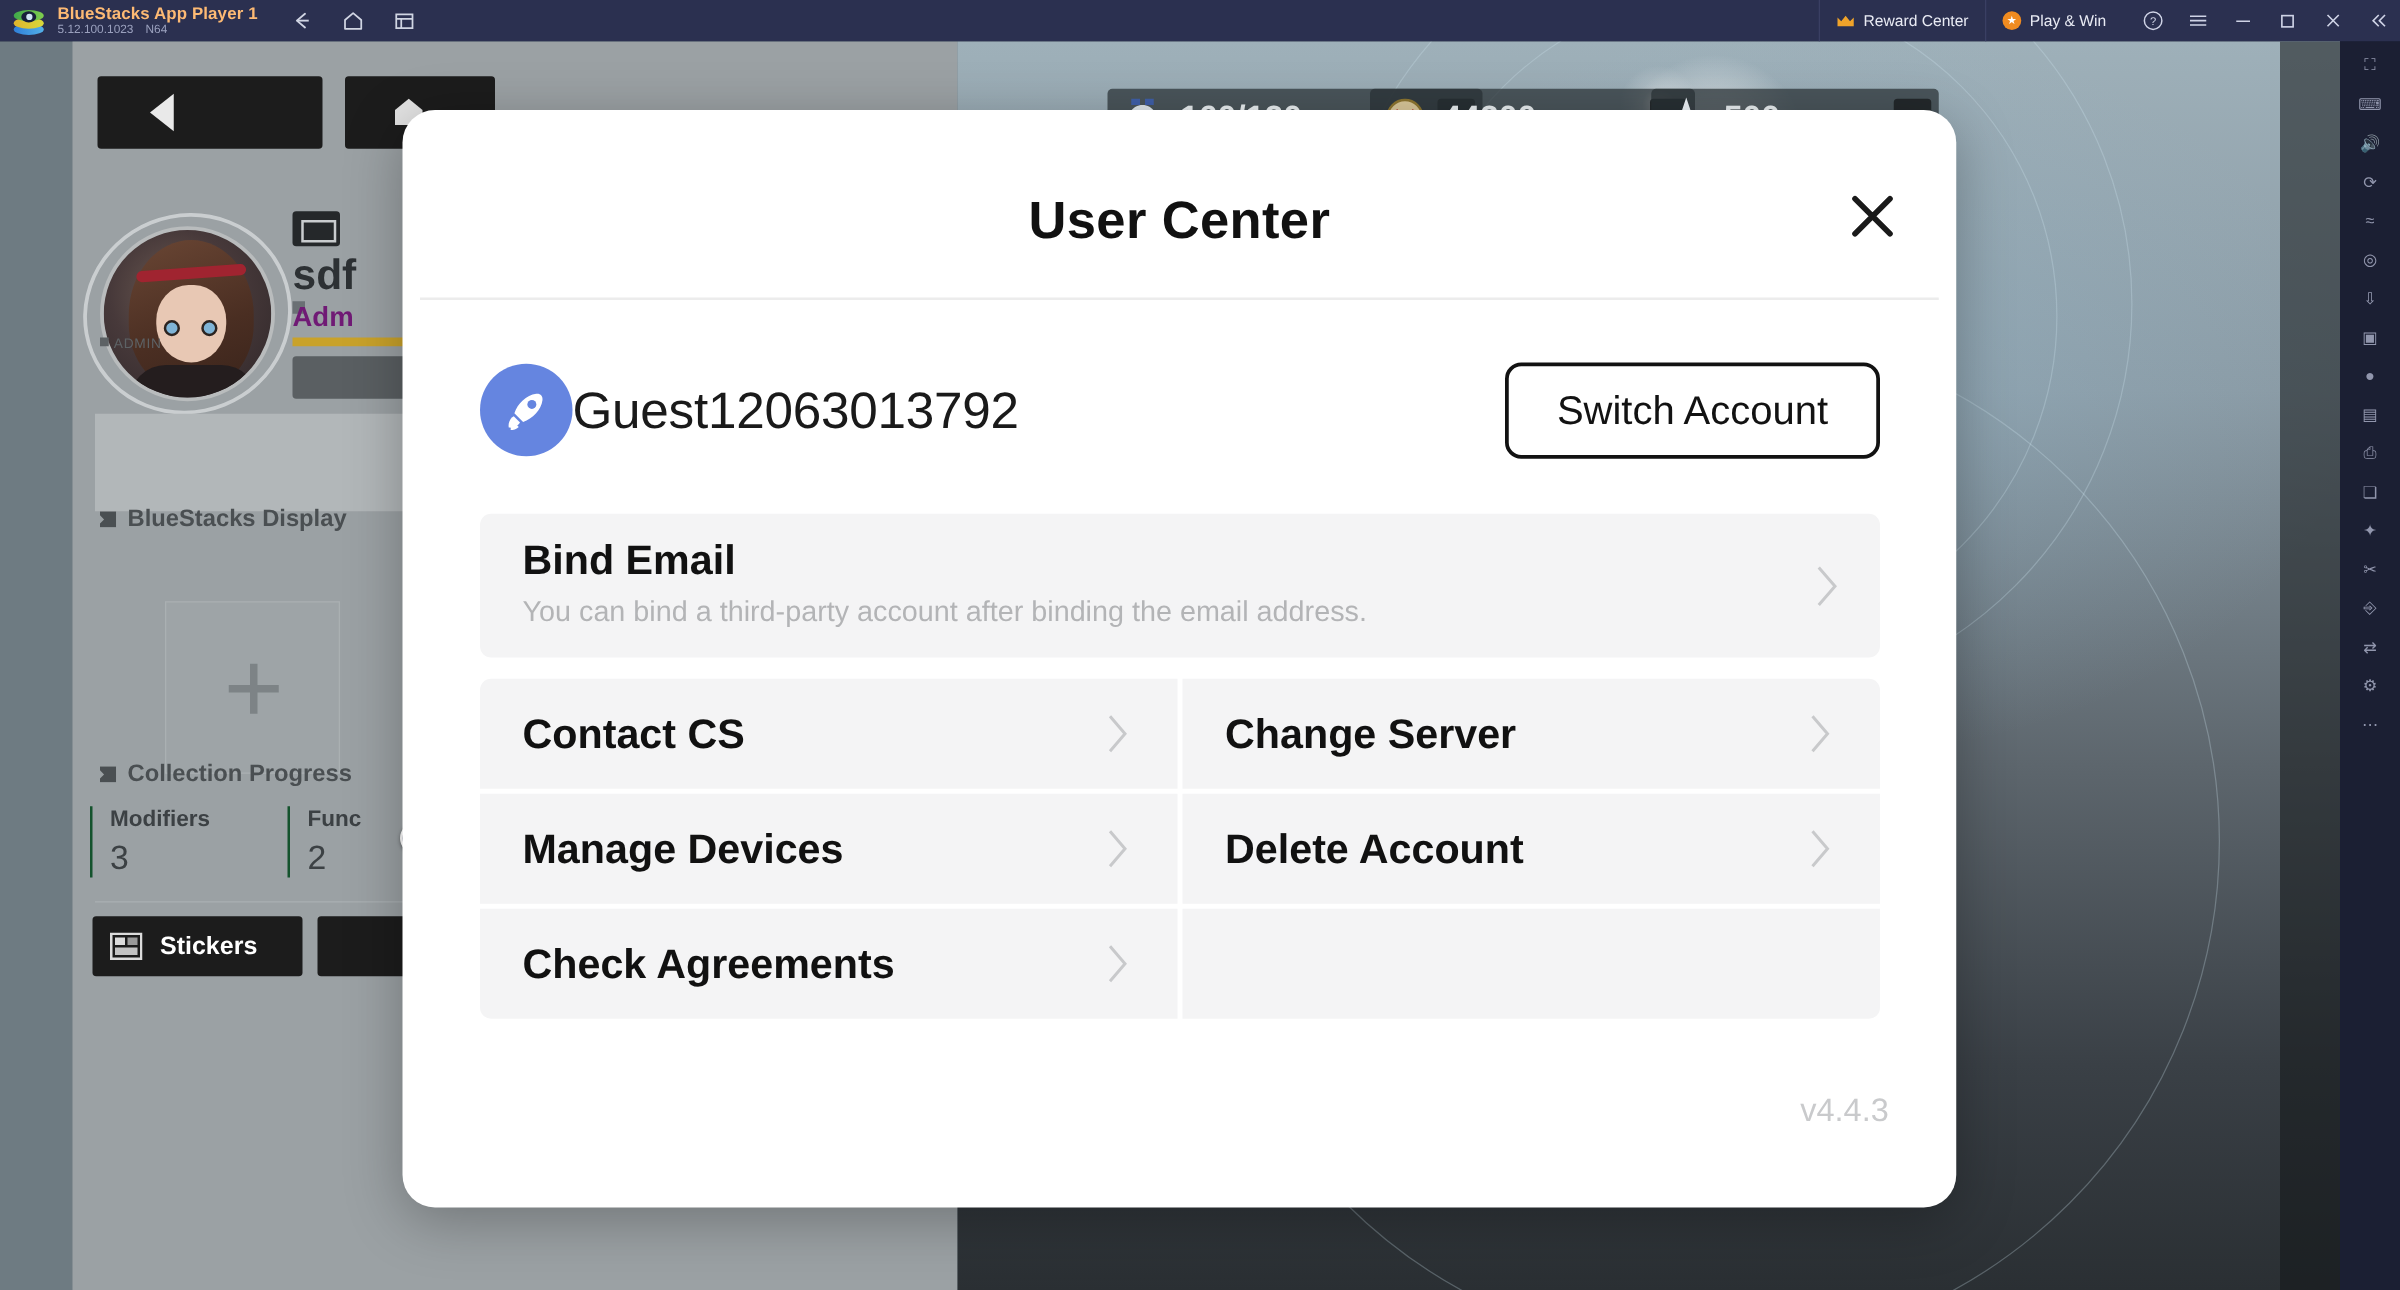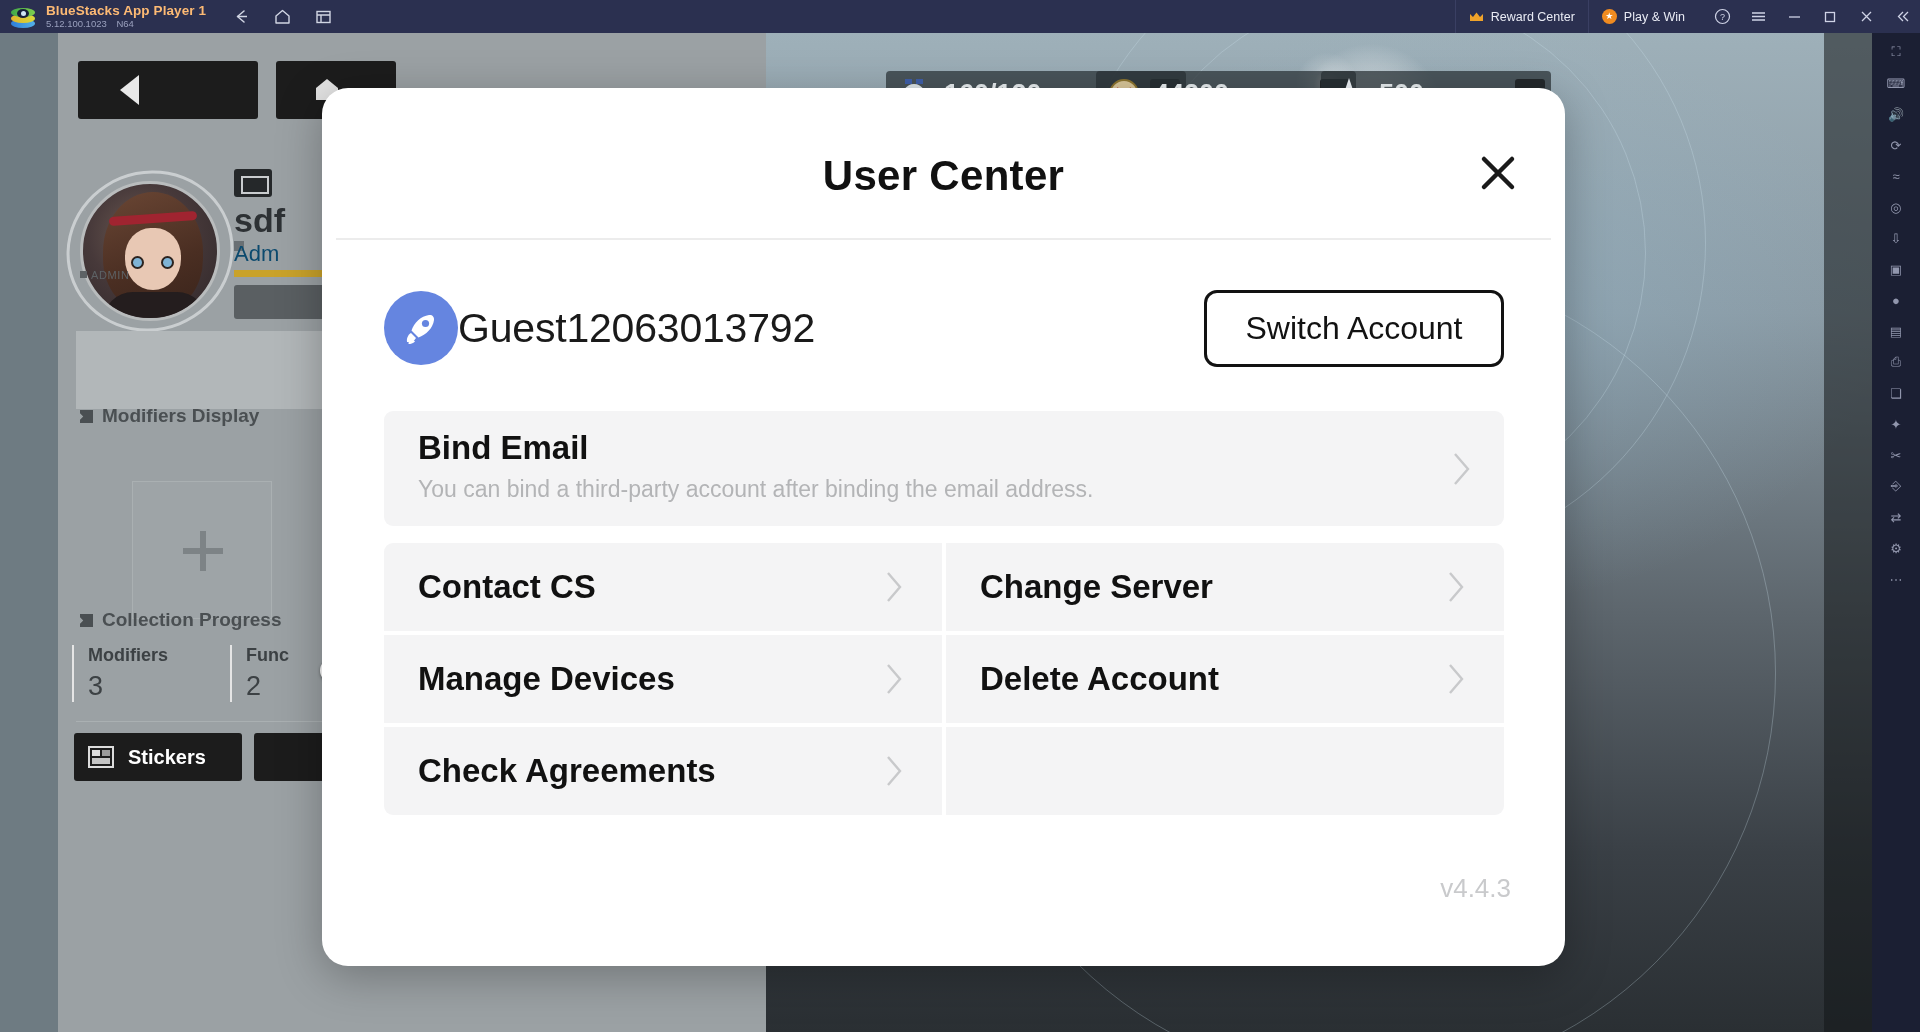--- a/index.html
+++ b/index.html
@@ -147,21 +147,21 @@
   #screen-ico::after {
     content: ""; position: absolute; left: 7px; top: 7px; width: 24px; height: 14px;
     border: 2px solid #c9ccce;
   }
   #game-user {
     position: absolute; left: 176px; top: 168px;
     font-size: 34px; font-weight: bold; color: #2d3134;
   }
   #game-role {
     position: absolute; left: 176px; top: 208px;
-    font-size: 22px; font-weight: normal; color: #0c4a6e;
+    font-size: 22px; font-weight: bold; color: #701a75;
   }
   #gold-bar {
     position: absolute; left: 176px; top: 237px; width: 120px; height: 7px;
     background: #c9a22a;
   }
   #grey-btn {
     position: absolute; left: 176px; top: 252px; width: 116px; height: 34px;
     background: #5a5f62; border-radius: 3px;
   }
   #big-card {
@@ -181,21 +181,21 @@
   #plus-box {
     position: absolute; left: 74px; top: 448px; width: 140px; height: 138px;
     background: #9ea4a7; border: 1px solid #aab0b2;
   }
   #plus-box::before, #plus-box::after {
     content: ""; position: absolute; background: #7d8386;
   }
   #plus-box::before { left: 50px; top: 66px; width: 40px; height: 6px; }
   #plus-box::after  { left: 67px; top: 49px; width: 6px; height: 40px; }
   .stat {
-    position: absolute; top: 612px; border-left: 2px solid #e5e5e5; padding-left: 14px;
+    position: absolute; top: 612px; border-left: 2px solid #14532d; padding-left: 14px;
   }
   .stat .k { font-size: 18px; font-weight: bold; color: #3c4144; }
   .stat .v { font-size: 27px; color: #3c4144; margin-top: 5px; }
   #stat1 { left: 14px; } #stat2 { left: 172px; }
   #divider-h {
     position: absolute; left: 18px; top: 688px; width: 610px; height: 1px; background: #aab0b2;
   }
   #stickers-btn {
     position: absolute; left: 16px; top: 700px; width: 168px; height: 48px;
     background: #1c1c1c; border-radius: 3px; display: flex; align-items: center; gap: 14px;
@@ -475,21 +475,21 @@
     </div>
 
     <div id="screen-ico"></div>
     <div id="game-user">sdf</div>
     <div id="game-role">Adm</div>
     <div id="gold-bar"></div>
     <div id="grey-btn"></div>
     <div id="big-card"></div>
 
     <div class="sec-title" id="mod-display">
-      <span class="sq"></span><span>Modifiers Display</span>
+      <span class="sq"></span><span>BlueStacks Display</span>
     </div>
     <div id="plus-box"></div>
     <div class="sec-title" id="coll-prog">
       <span class="sq"></span><span>Collection Progress</span>
     </div>
 
     <div class="stat" id="stat1">
       <div class="k">Modifiers</div>
       <div class="v">3</div>
     </div>

